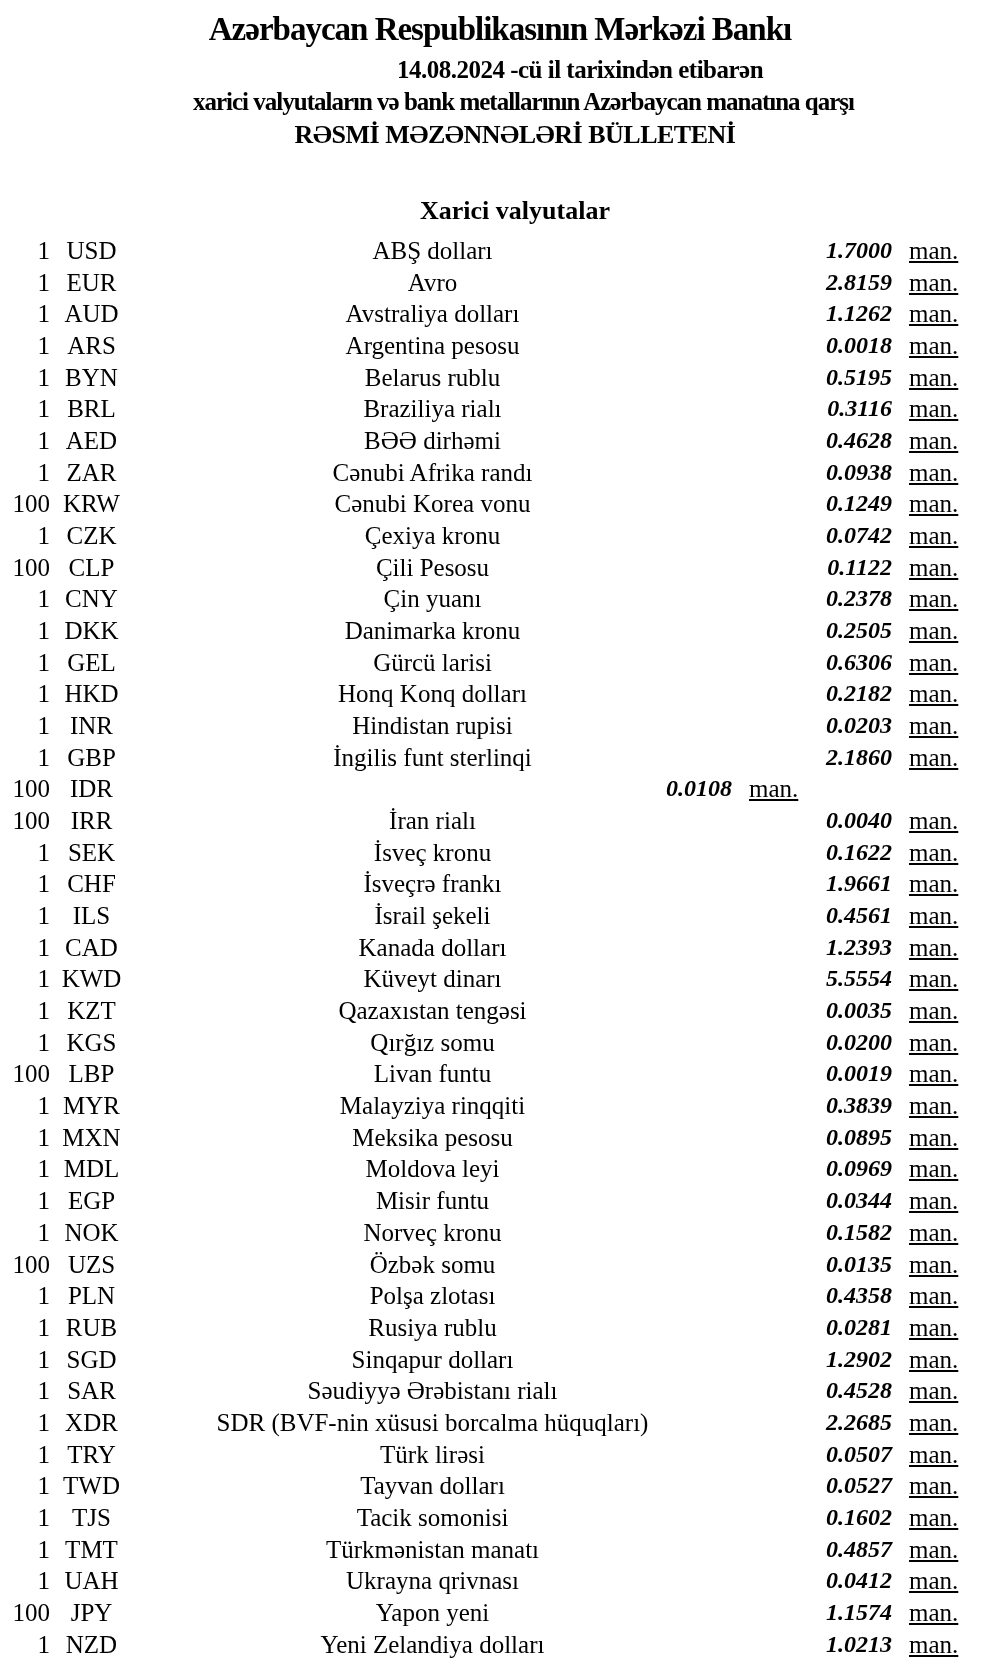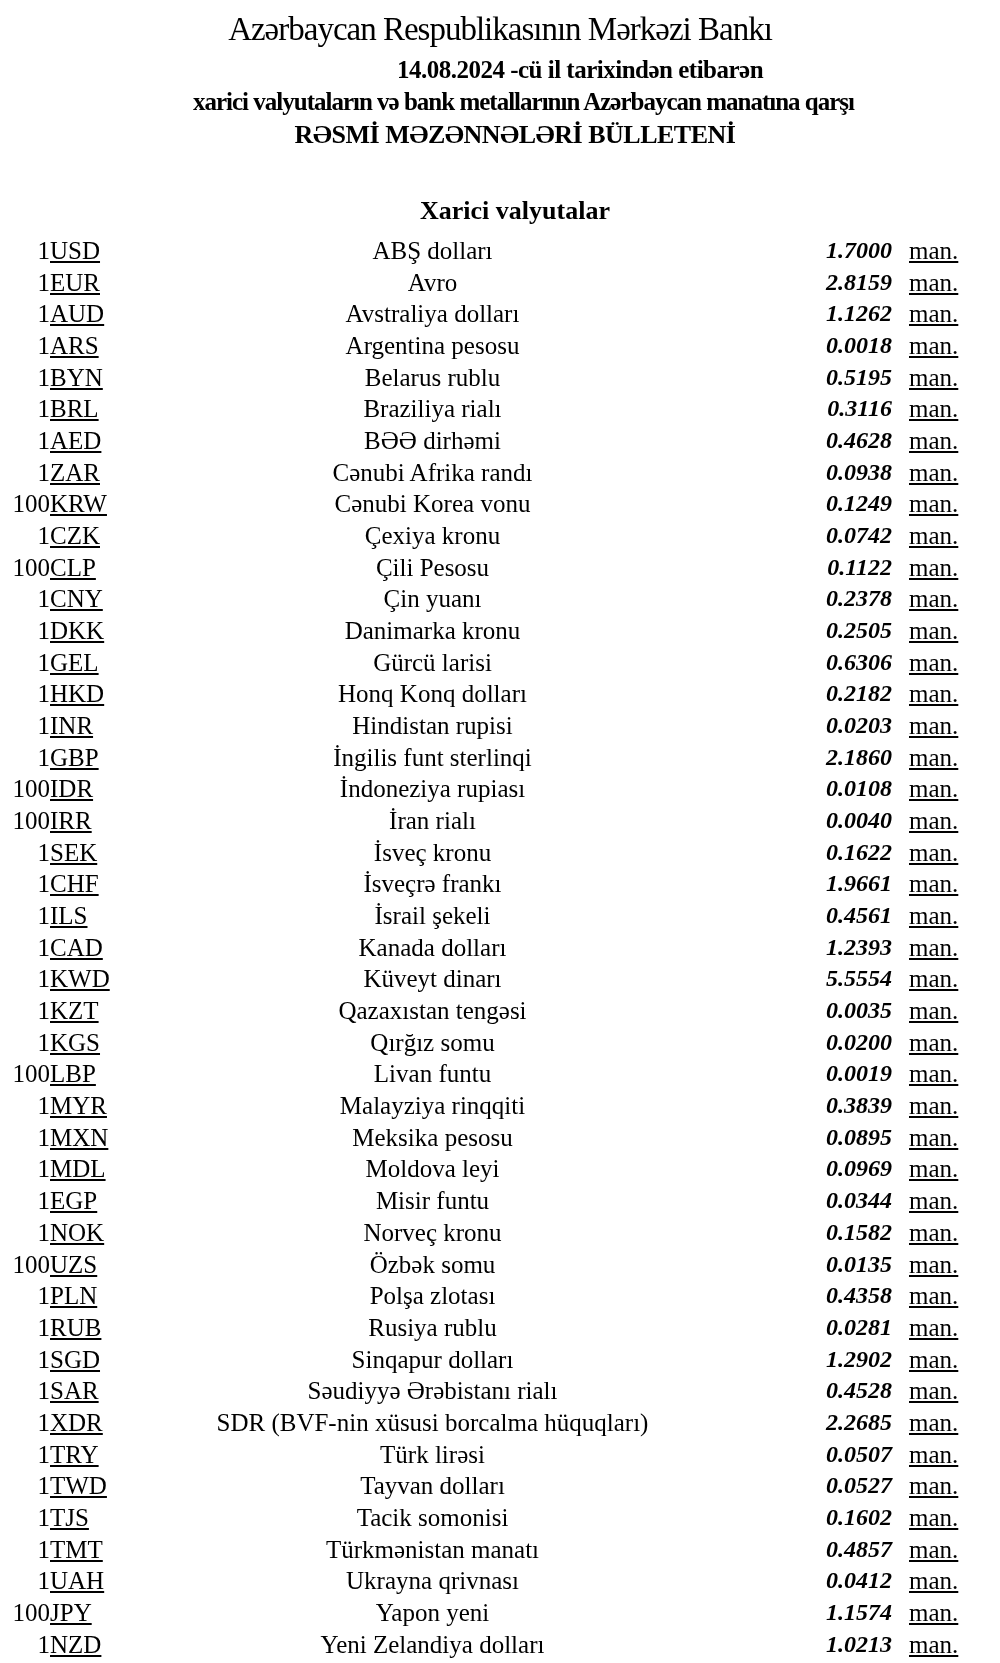--- a/index.html
+++ b/index.html
@@ -10,21 +10,21 @@
     background: #ffffff;
     color: #000000;
     font-family: "Liberation Serif", "DejaVu Serif", serif;
     overflow: hidden;
   }
   .doc { width: 1000px; height: 1663px; }
 
   .header { text-align: center; padding-top: 10px; }
   .doc-title {
     font-size: 33px;
-    font-weight: normal;
+    font-weight: bold;
     line-height: 38px;
     letter-spacing: -1px;
   }
   .date-line {
     font-size: 25px;
     font-weight: bold;
     line-height: 30px;
     margin-top: 7px;
     position: relative;
     left: 80px;
@@ -60,21 +60,21 @@
     display: grid;
     grid-template-columns: 50px 83px 599px 160px 75px;
     height: 31.68px;
     line-height: 31.68px;
     padding-right: 33px;
     font-size: 25px;
     white-space: nowrap;
     overflow: visible;
   }
   .cell-qty  { text-align: right; }
-  .cell-code { text-align: left; text-decoration: underline; }
+  .cell-code { text-align: center; }
   .cell-name { text-align: center; }
   .cell-rate {
     text-align: right;
     font-weight: bold;
     font-style: italic;
     font-size: 24px;
   }
   .cell-unit { text-align: left; padding-left: 17px; text-decoration: underline; }
 </style>
 </head>
@@ -224,21 +224,20 @@
     <span class="cell-qty">1</span>
     <span class="cell-code">GBP</span>
     <span class="cell-name">İngilis funt sterlinqi</span>
     <span class="cell-rate">2.1860</span>
     <span class="cell-unit">man.</span>
   </div>
 
   <div class="row">
     <span class="cell-qty">100</span>
     <span class="cell-code">IDR</span>
-    <span class="cell-name">İndoneziya rupiası</span>
     <span class="cell-rate">0.0108</span>
     <span class="cell-unit">man.</span>
   </div>
 
   <div class="row">
     <span class="cell-qty">100</span>
     <span class="cell-code">IRR</span>
     <span class="cell-name">İran rialı</span>
     <span class="cell-rate">0.0040</span>
     <span class="cell-unit">man.</span>

